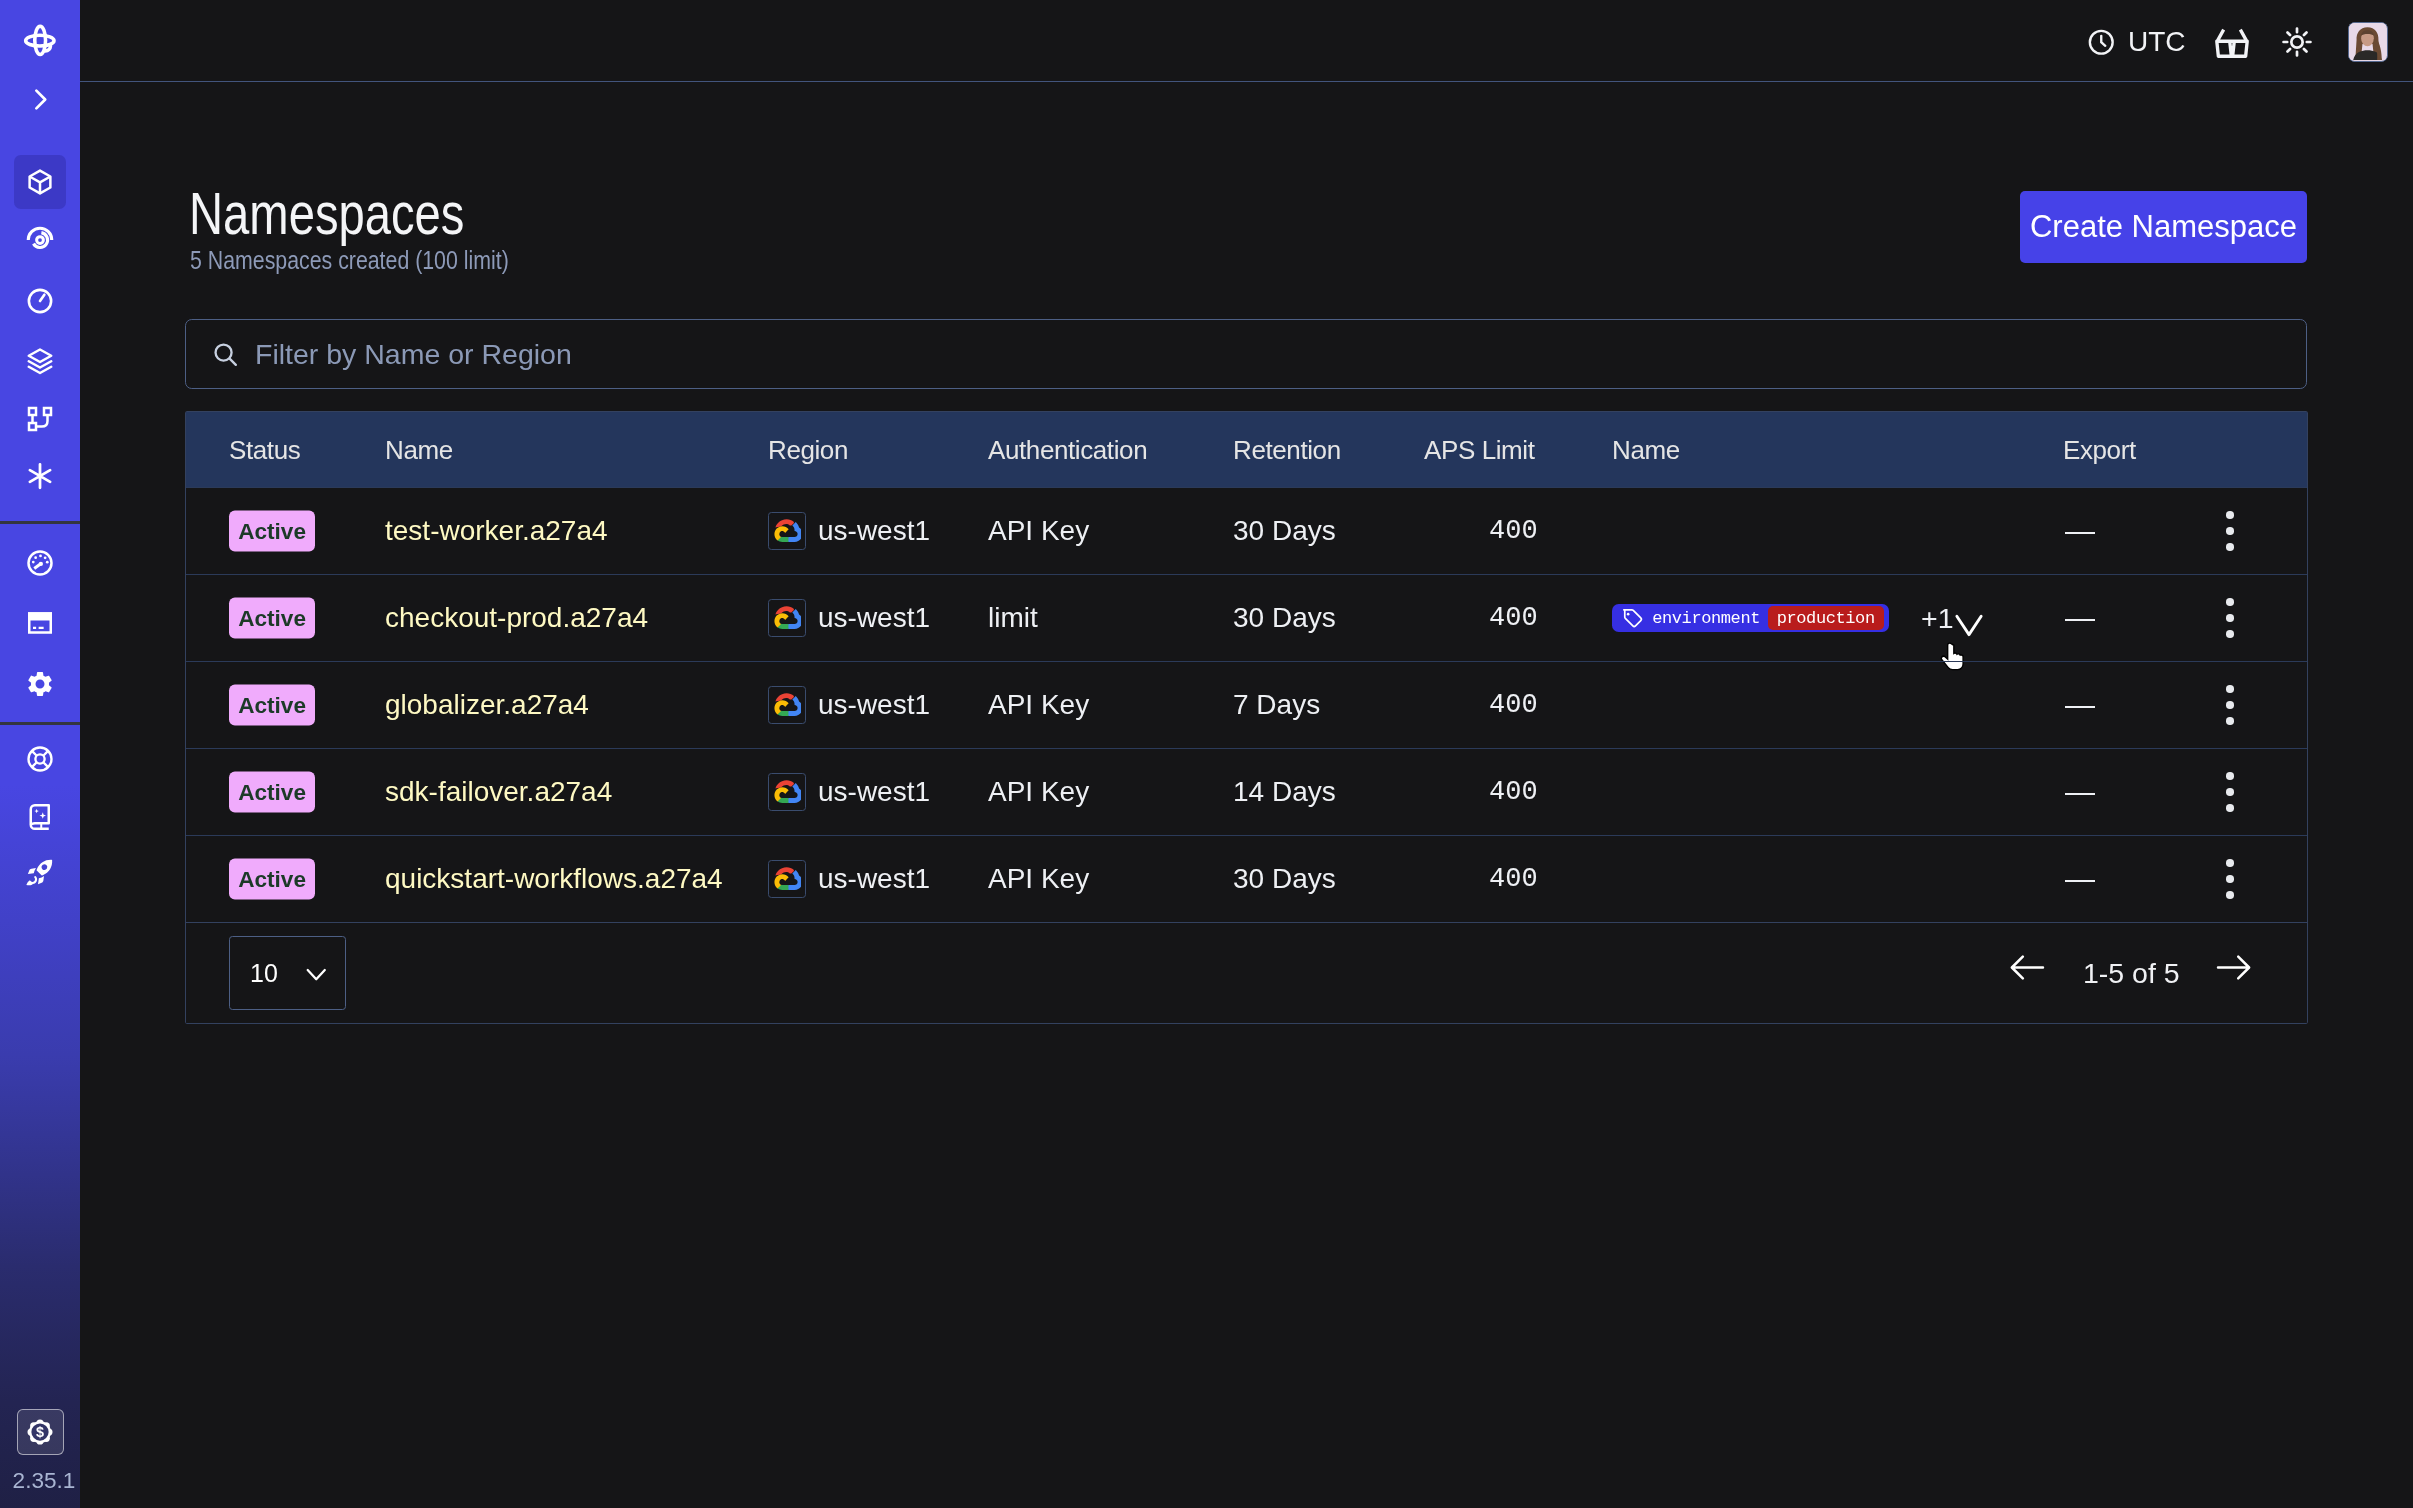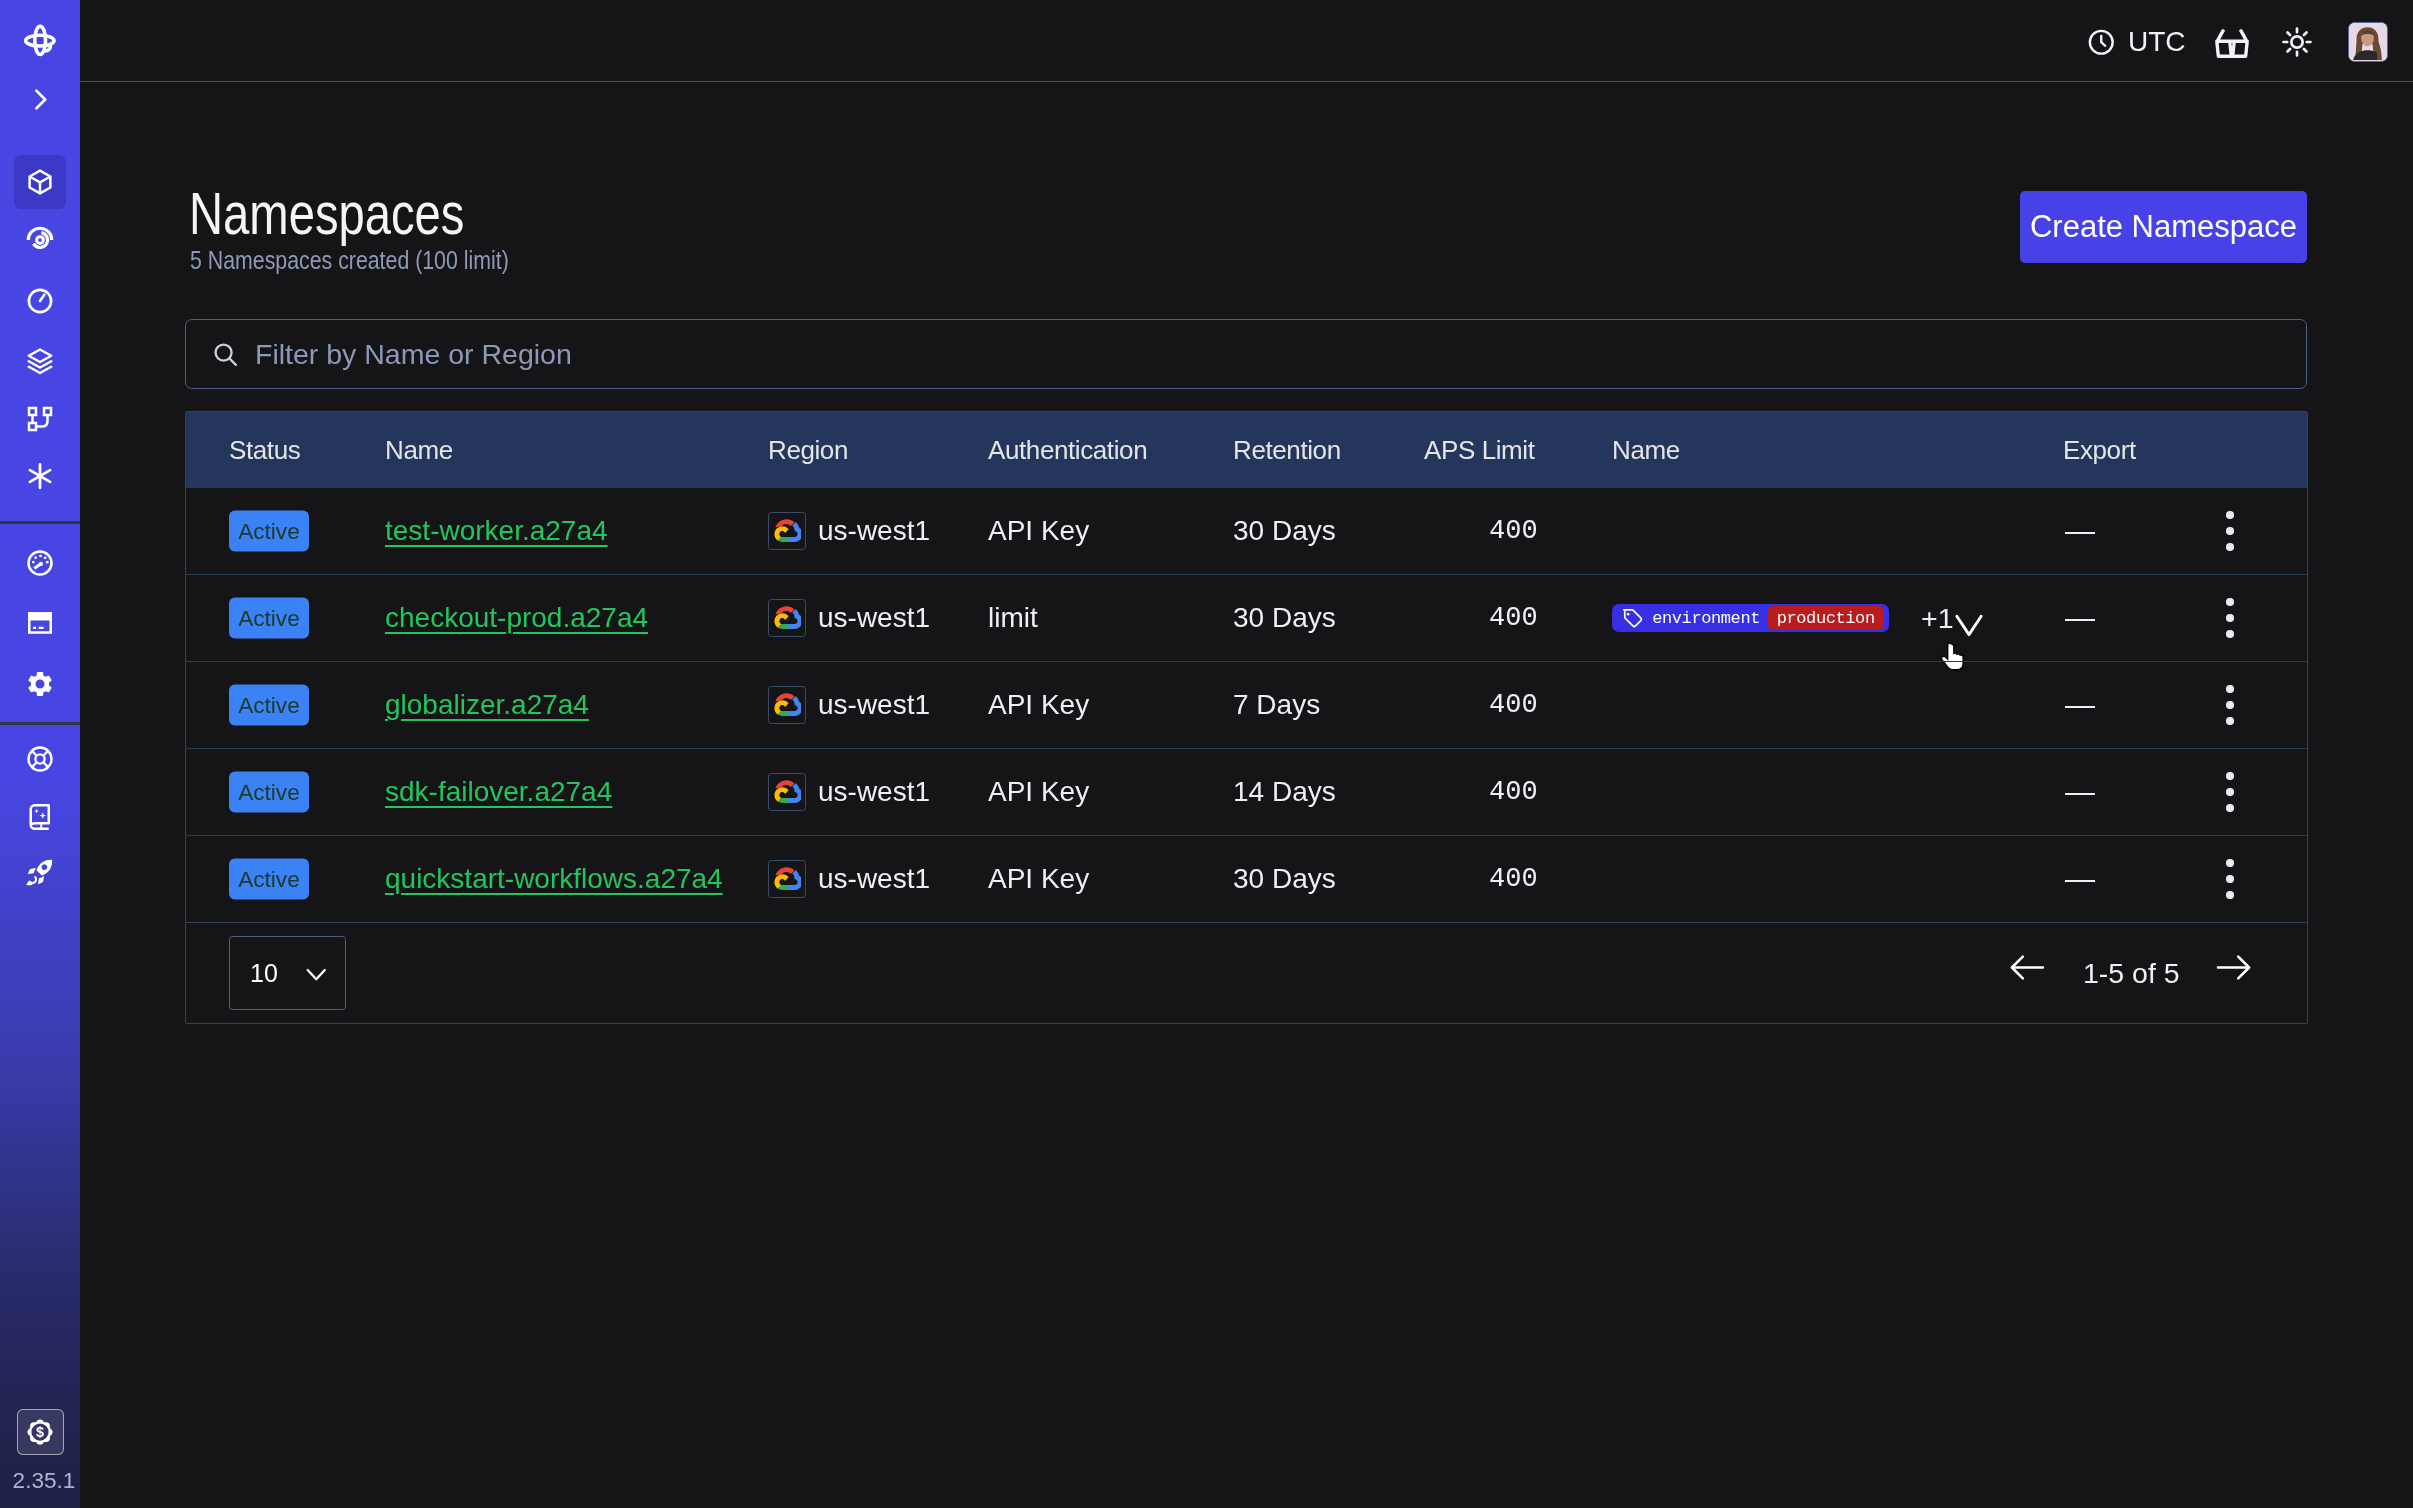--- a/index.html
+++ b/index.html
@@ -20,23 +20,23 @@
   
   #search { position:absolute; left:185px; top:319px; width:2122px; height:70px; border:1.7px solid #4d5f85; border-radius:6.7px; }
   #search .ph { position:absolute; left:69px; top:50%; transform:translateY(-50%); font-size:28.5px; color:#8b99b6; }
   
   #table { position:absolute; left:185px; top:411px; width:2123px; border:1.7px solid #33415f; border-radius:1.7px; }
   #thead { height:75px; background:#24365c; position:relative; }
   #thead span { position:absolute; top:50%; transform:translateY(-50%); color:#e5e5e5; font-size:26px; font-weight:500; letter-spacing:-0.4px; }
   .row { height:87px; position:relative; border-top:1.7px solid #2b3a59; }
   .row:first-of-type { border-top:none; }
   .cell { position:absolute; top:50%; transform:translateY(-50%); color:#eef0f4; font-size:28px; white-space:nowrap; }
-  .badge { position:absolute; left:43px; top:50%; transform:translateY(-50%); background:#3b82f6; color:#1c3a28;
-     font-size:22.6px; padding:7.5px 9.2px; border-radius:5.9px; }
-  .nlink { text-decoration:underline; text-underline-offset:5px; text-decoration-thickness:1.7px; color:#22c55e; }
+  .badge { position:absolute; left:43px; top:50%; transform:translateY(-50%); background:#f0abfc; color:#1c3a28;
+     font-size:22.6px; padding:7.5px 9.2px; border-radius:5.9px;font-weight:bold; }
+  .nlink { text-underline-offset:5px; text-decoration-thickness:1.7px; color:#fef9c3; }
   .gbox { position:absolute; left:582px; top:50%; transform:translateY(-50%); width:38px; height:38px;
      border:1.7px solid #3a4c6e; border-radius:3.4px; display:flex; align-items:center; justify-content:center; }
   .mono { font-family:"Liberation Mono", monospace; font-size:27px; }
   .kebab { position:absolute; left:2040px; top:50%; transform:translateY(-50%); width:6.7px; }
   .kebab i { display:block; width:7.5px; height:7.5px; border-radius:50%; background:#e8eaee; margin:8.4px 0; }
   #tfoot { height:101px; position:relative; border-top:1.7px solid #33415f; }
   #pgsel { position:absolute; left:43px; top:13.4px; width:117px; height:74px; border:1.7px solid #4d5f85; border-radius:3.4px; }
   #pgsel span { position:absolute; left:20px; top:50%; transform:translateY(-50%); font-size:25px; color:#fff; }
   .pgtxt { position:absolute; top:50%; transform:translateY(-50%); color:#f0f1f4; font-size:28.5px; }
   

